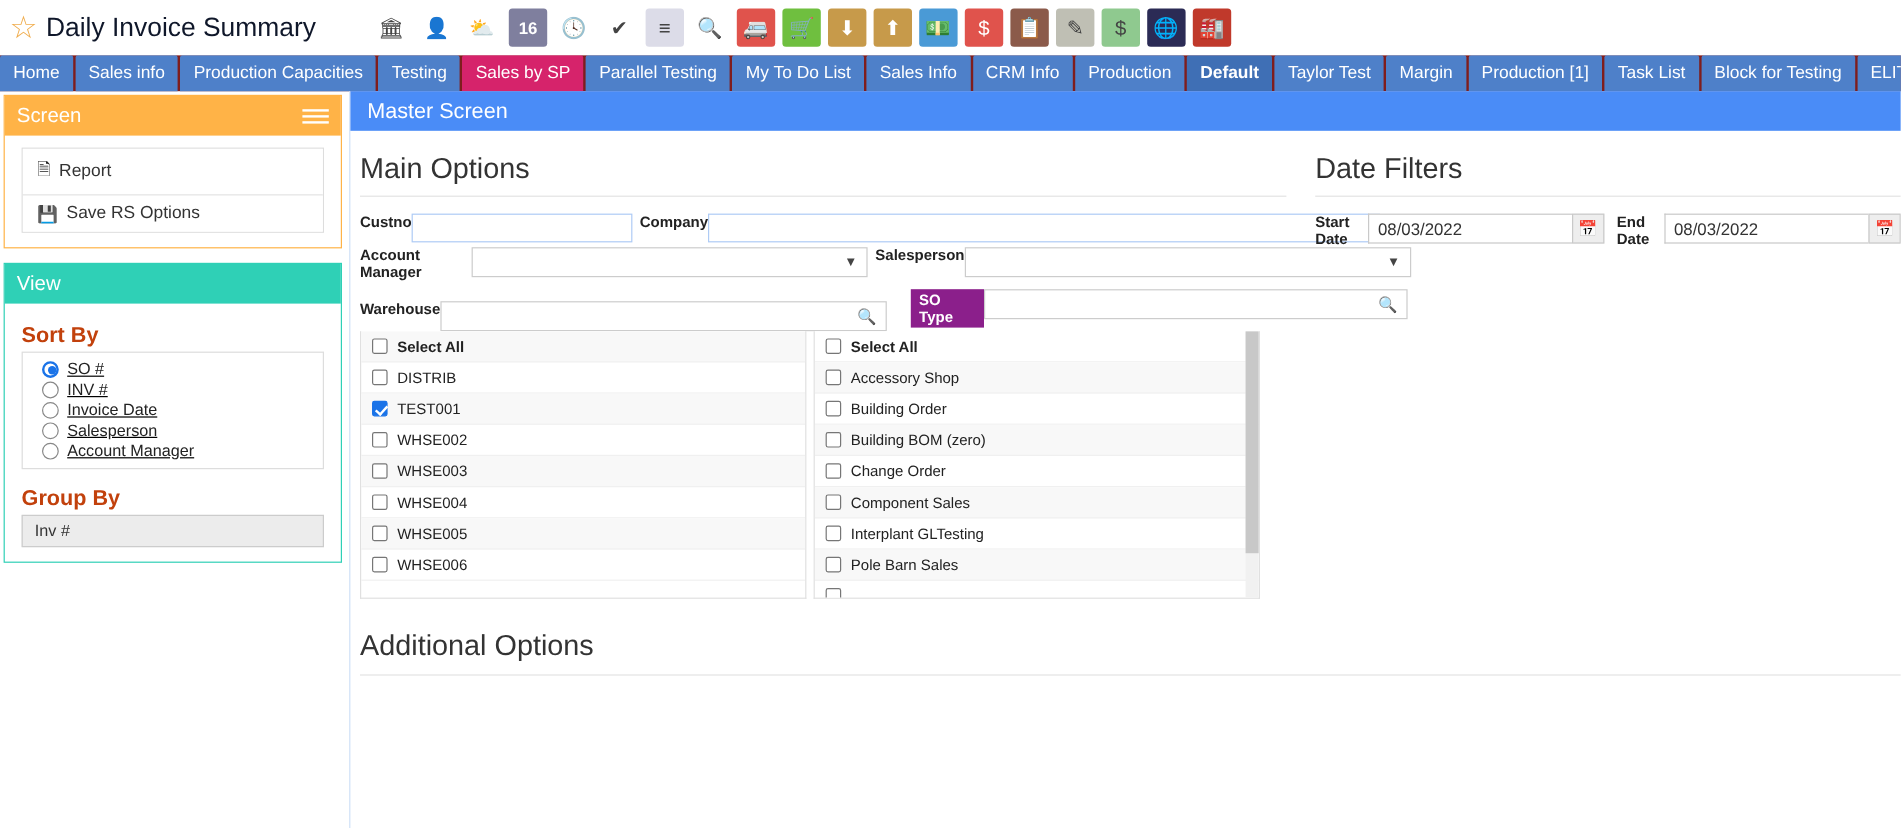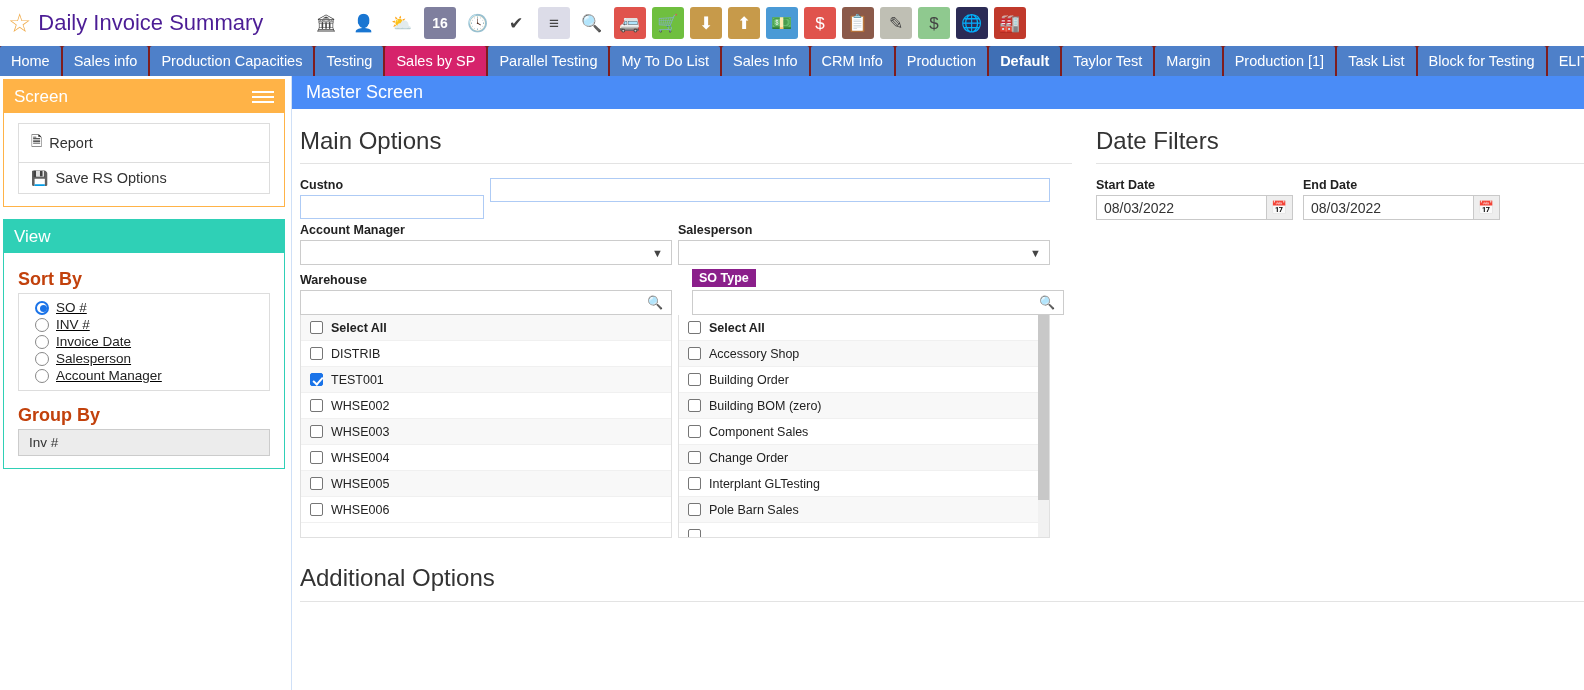--- a/index.html
+++ b/index.html
@@ -27,21 +27,21 @@
     flex: 0 0 300px;
   }
   .star-icon {
     font-size: 26px;
     color: #f0ad4e;
     line-height: 1;
     margin-right: 7px;
   }
   .app-title {
     font-size: 22px;
-    color: #4c1d95;
+    color: #0f172a;
     font-weight: normal;
     white-space: nowrap;
   }
   .icon-strip {
     display: flex;
     align-items: center;
     gap: 6px;
     padding-left: 10px;
   }
   .tool-icon {
@@ -203,21 +203,21 @@
   .section-title {
     font-size: 24px;
     color: #333;
     font-weight: normal;
     padding: 0 0 8px 0;
     border-bottom: 1px solid #e3e3e3;
     margin: 0 0 14px 0;
   }
 
   .row { display: flex; gap: 6px; margin-bottom: 4px; }
-  .fg { display: flex; flex-direction: column; }
+  .fg { display: flex; flex-direction: row; justify-content: flex-end; }
   .fg .lab { font-size: 12.5px; color: #222; font-weight: bold; margin-bottom: 3px; }
 
   input.txt, .fake-input {
     height: 24px;
     border: 1px solid #aecbf5;
     background: #ffffff;
     font-size: 13.5px;
     padding: 2px 6px;
     color: #333;
     font-family: "Liberation Sans", sans-serif;
@@ -504,20 +504,21 @@
 
         <div class="col-left">
           <div class="section-title">Main Options</div>
 
           <div class="row">
             <div class="fg">
               <span class="lab">Custno</span>
               <input class="txt" style="width: 184px;" value="">
             </div>
             <div class="fg">
+              <span class="lab">Company</span>
               <input class="txt" style="width: 560px;" value="">
             </div>
           </div>
 
           <div class="row">
             <div class="fg">
               <span class="lab">Account Manager</span>
               <div class="sel" style="width:372px;">
                 <span class="caret">▼</span>
               </div>
@@ -595,25 +596,25 @@
                 <div class="chk-row">
                   <span class="cbox"></span>
                   <span>Building Order</span>
                 </div>
                 <div class="chk-row">
                   <span class="cbox"></span>
                   <span>Building BOM (zero)</span>
                 </div>
                 <div class="chk-row">
                   <span class="cbox"></span>
+                  <span>Change Order</span>
+                </div>
+                <div class="chk-row">
+                  <span class="cbox"></span>
                   <span>Component Sales</span>
-                </div>
-                <div class="chk-row">
-                  <span class="cbox"></span>
-                  <span>Change Order</span>
                 </div>
                 <div class="chk-row">
                   <span class="cbox"></span>
                   <span>Interplant GLTesting</span>
                 </div>
                 <div class="chk-row">
                   <span class="cbox"></span>
                   <span>Pole Barn Sales</span>
                 </div>
                 <div class="chk-row">

